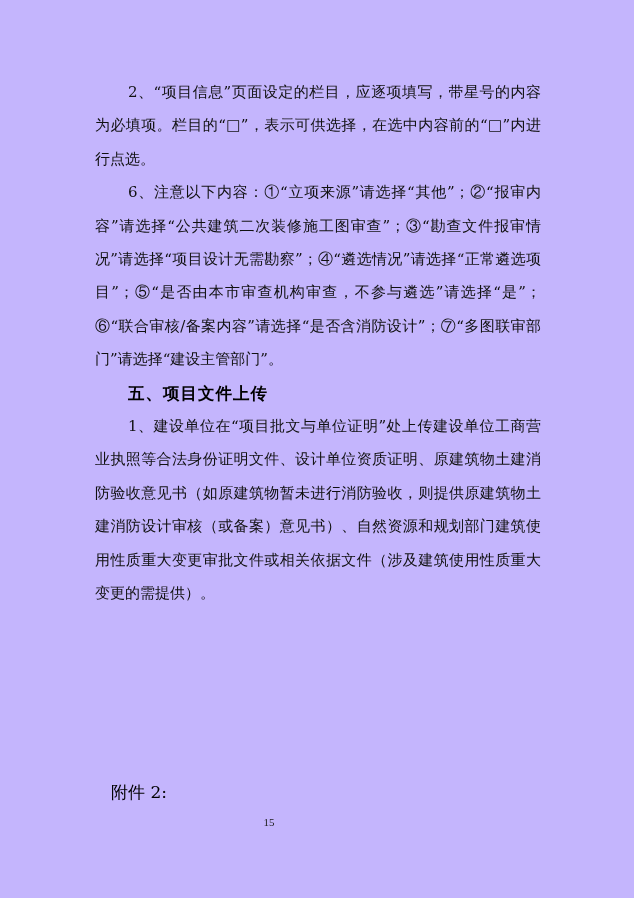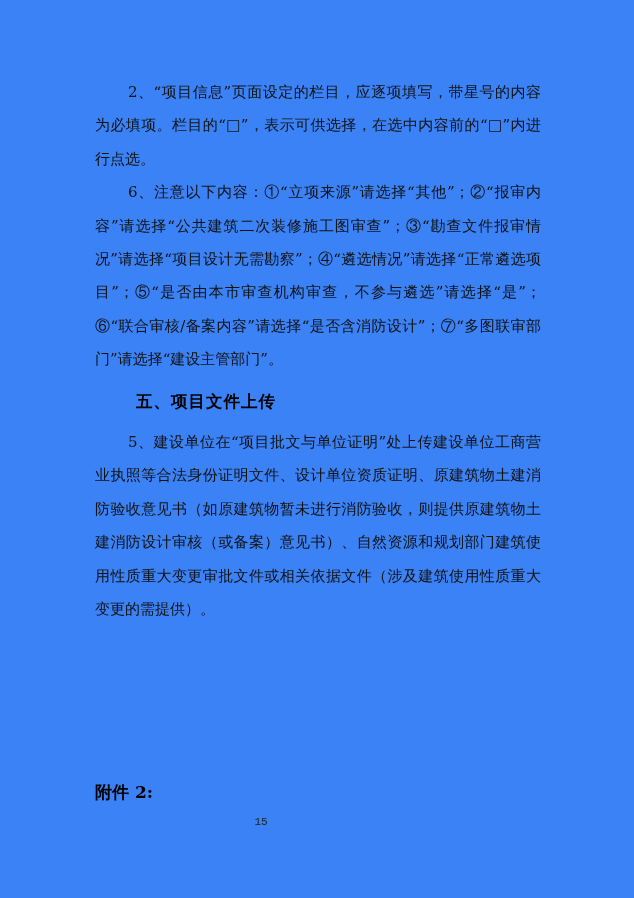--- a/index.html
+++ b/index.html
@@ -4,77 +4,77 @@
 <style>
   html, body {
     margin: 0;
     padding: 0;
     background: #ffffff;
   }
   .page {
     position: relative;
     width: 634px;
     height: 898px;
-    background: #3b82f6;
+    background: #c4b5fd;
     overflow: hidden;
     font-family: "DejaVu Serif", serif;
     color: #111111;
   }
   .content {
     position: absolute;
     left: 95px;
     top: 76px;
     width: 446px;
     font-size: 15px;
     line-height: 33.4px;
     text-align: justify;
     text-justify: inter-ideograph;
   }
   .content p {
     margin: 0;
     text-indent: 2.2em;
   }
   .content h2.heading {
-    margin: 8px;
+    margin: 0;
     font-size: 16.5px;
     font-weight: bold;
     font-family: "Liberation Sans", sans-serif;
     text-indent: 2em;
     line-height: 33.4px;
     letter-spacing: 1px;
     color: #000000;
   }
   .attachment {
     position: absolute;
-    left: 95px;
+    left: 111px;
     top: 781px;
     font-size: 17px;
-    font-weight: bold;
+    font-weight: normal;
     font-family: "DejaVu Serif", serif;
     color: #000000;
     text-align: center;
   }
   .footer {
     position: absolute;
-    left: 0;
+    left: 8px;
     top: 816px;
     width: 522px;
     text-align: center;
     font-size: 11px;
-    font-family: Liberation Mono, monospace;
+    font-family: Liberation Serif, serif;
     color: #222222;
   }
 </style>
 </head>
 <body>
 
 <div class="page">
   <div class="content">
     <p>2、“项目信息”页面设定的栏目，应逐项填写，带星号的内容为必填项。栏目的“□”，表示可供选择，在选中内容前的“□”内进行点选。</p>
     <p>6、注意以下内容：①“立项来源”请选择“其他”；②“报审内容”请选择“公共建筑二次装修施工图审查”；③“勘查文件报审情况”请选择“项目设计无需勘察”；④“遴选情况”请选择“正常遴选项目”；⑤“是否由本市审查机构审查，不参与遴选”请选择“是”；⑥“联合审核/备案内容”请选择“是否含消防设计”；⑦“多图联审部门”请选择“建设主管部门”。</p>
     <h2 class="heading">五、项目文件上传</h2>
-    <p>5、建设单位在“项目批文与单位证明”处上传建设单位工商营业执照等合法身份证明文件、设计单位资质证明、原建筑物土建消防验收意见书（如原建筑物暂未进行消防验收，则提供原建筑物土建消防设计审核（或备案）意见书）、自然资源和规划部门建筑使用性质重大变更审批文件或相关依据文件（涉及建筑使用性质重大变更的需提供）。</p>
+    <p>1、建设单位在“项目批文与单位证明”处上传建设单位工商营业执照等合法身份证明文件、设计单位资质证明、原建筑物土建消防验收意见书（如原建筑物暂未进行消防验收，则提供原建筑物土建消防设计审核（或备案）意见书）、自然资源和规划部门建筑使用性质重大变更审批文件或相关依据文件（涉及建筑使用性质重大变更的需提供）。</p>
   </div>
 
   <div class="attachment">附件 2:</div>
 
   <div class="footer">15</div>
 </div>
 
 </body></html>

